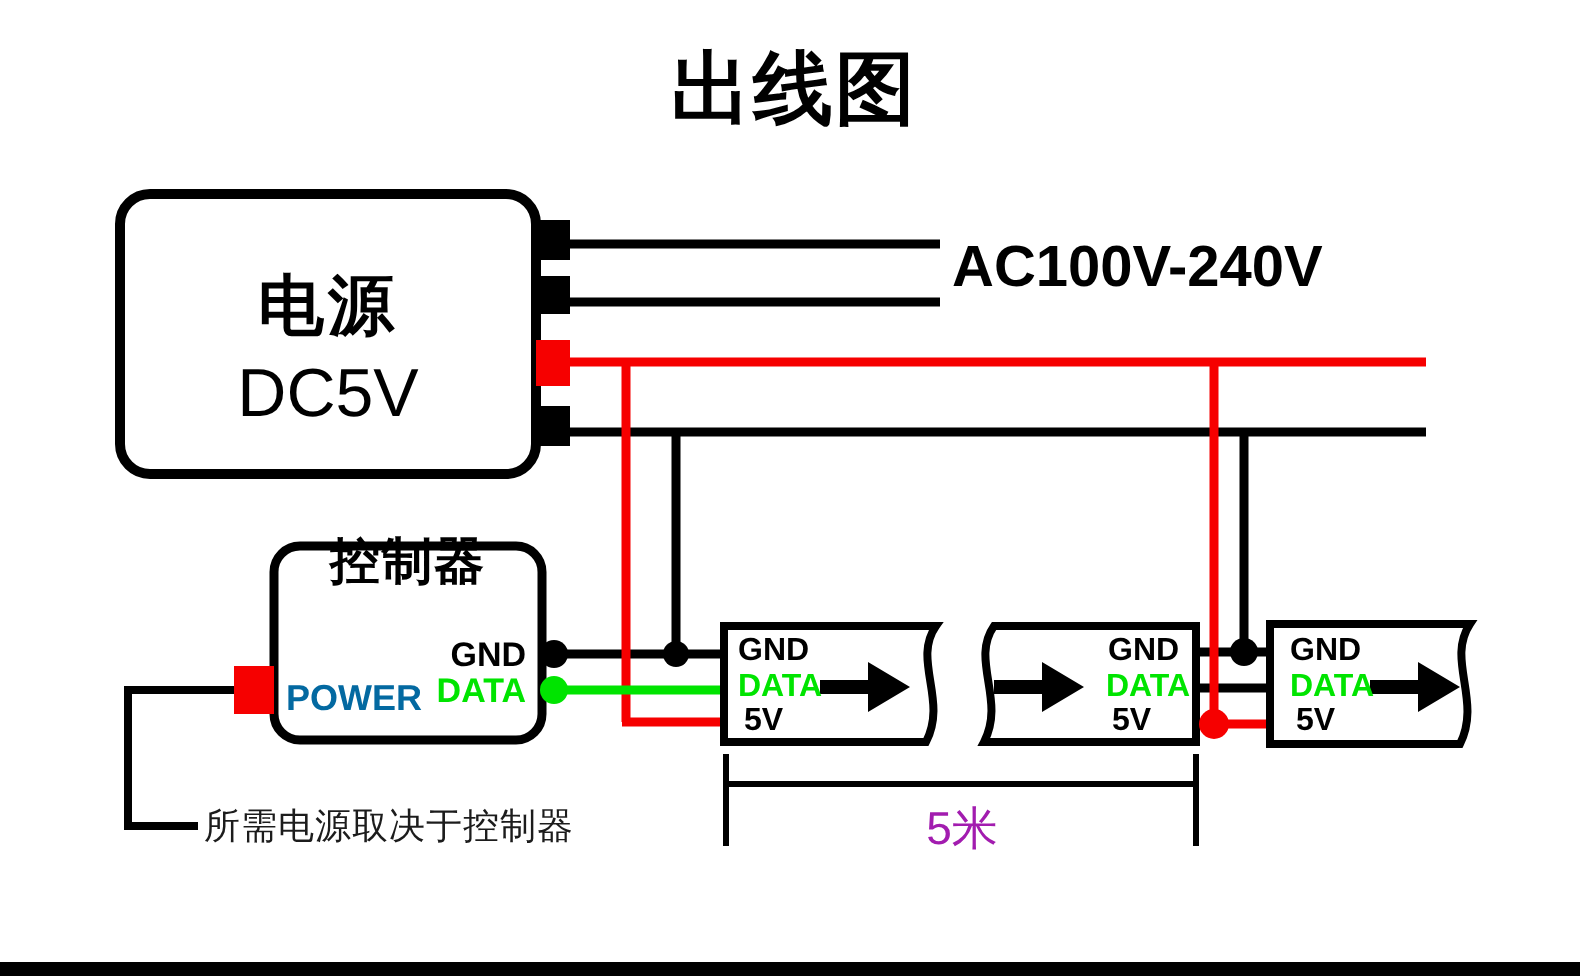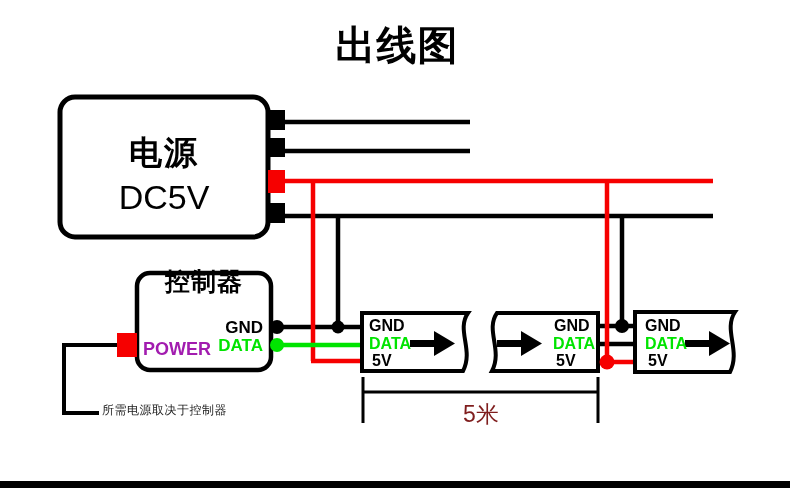--- a/index.html
+++ b/index.html
@@ -13,22 +13,22 @@
   .right{text-align:right;}
   .title{left:287px;top:24px;width:220px;font-size:40px;font-weight:bold;letter-spacing:1px;}
   .ps-name{left:60px;top:139px;width:208px;font-size:33px;font-weight:bold;letter-spacing:2px;font-family:Liberation Mono, monospace;}
   .ps-volt{left:60px;top:180px;width:208px;font-size:34px;}
   .ac-label{left:476px;top:119px;font-size:29px;font-weight:bold;}
   .ctrl-name{left:137px;top:268px;width:134px;font-size:25px;font-weight:600;letter-spacing:1px;}
   .ctrl-gnd{left:195px;top:319px;width:68px;font-size:17px;font-weight:bold;}
   .ctrl-data{left:195px;top:337px;width:68px;font-size:17px;font-weight:bold;}
   .power-label{left:143px;top:340px;font-size:18px;font-weight:bold;}
   .pin{position:absolute;font-size:16px;font-weight:bold;line-height:1;white-space:nowrap;}
-  .note{left:102px;top:404px;font-size:12px;color:#1c1c1c;letter-spacing:0.5px;}
-  .dim-label{left:440px;top:402px;width:82px;font-size:23px;color:#7f1d1d;}
+  .note{left:102px;top:404px;font-size:18px;color:#1c1c1c;letter-spacing:0.5px;}
+  .dim-label{left:440px;top:402px;width:82px;font-size:23px;color:#a21caf;}
 </style>
 </head>
 <body>
 
 <div id="stage">
 
   <svg width="790" height="488" viewBox="0 0 790 488">
 
     <rect x="60" y="97" width="208" height="140" rx="15" fill="#fff" stroke="#000" stroke-width="5"></rect>
     <rect x="137" y="273" width="134" height="97" rx="13" fill="#fff" stroke="#000" stroke-width="4.5"></rect>
@@ -74,25 +74,26 @@
 
     <path d="M363,377 V423 M598,377 V423 M363,392 H598" stroke="#000" stroke-width="3" fill="none"></path>
 
     <rect x="0" y="481" width="790" height="7" fill="#000"></rect>
   </svg>
 
   <div class="label title center">出线图</div>
 
   <div class="label ps-name center">电源</div>
   <div class="label ps-volt center">DC5V</div>
+  <div class="label ac-label">AC100V-240V</div>
 
   <div class="label ctrl-name center">控制器</div>
   <div class="label ctrl-gnd right">GND</div>
   <div class="label ctrl-data right" style="color: rgb(0, 228, 0);">DATA</div>
-  <div class="label power-label" style="color: #a21caf;">POWER</div>
+  <div class="label power-label" style="color: #0369a1;">POWER</div>
 
   <div class="pin" style="left:369px;top:318px;">GND</div>
   <div class="pin" style="left: 369px; top: 336px; color: rgb(0, 228, 0);">DATA</div>
   <div class="pin" style="left:372px;top:353px;">5V</div>
 
   <div class="pin" style="left:554px;top:318px;">GND</div>
   <div class="pin" style="left: 553px; top: 336px; color: rgb(0, 228, 0);">DATA</div>
   <div class="pin" style="left:556px;top:353px;">5V</div>
 
   <div class="pin" style="left:645px;top:318px;">GND</div>

